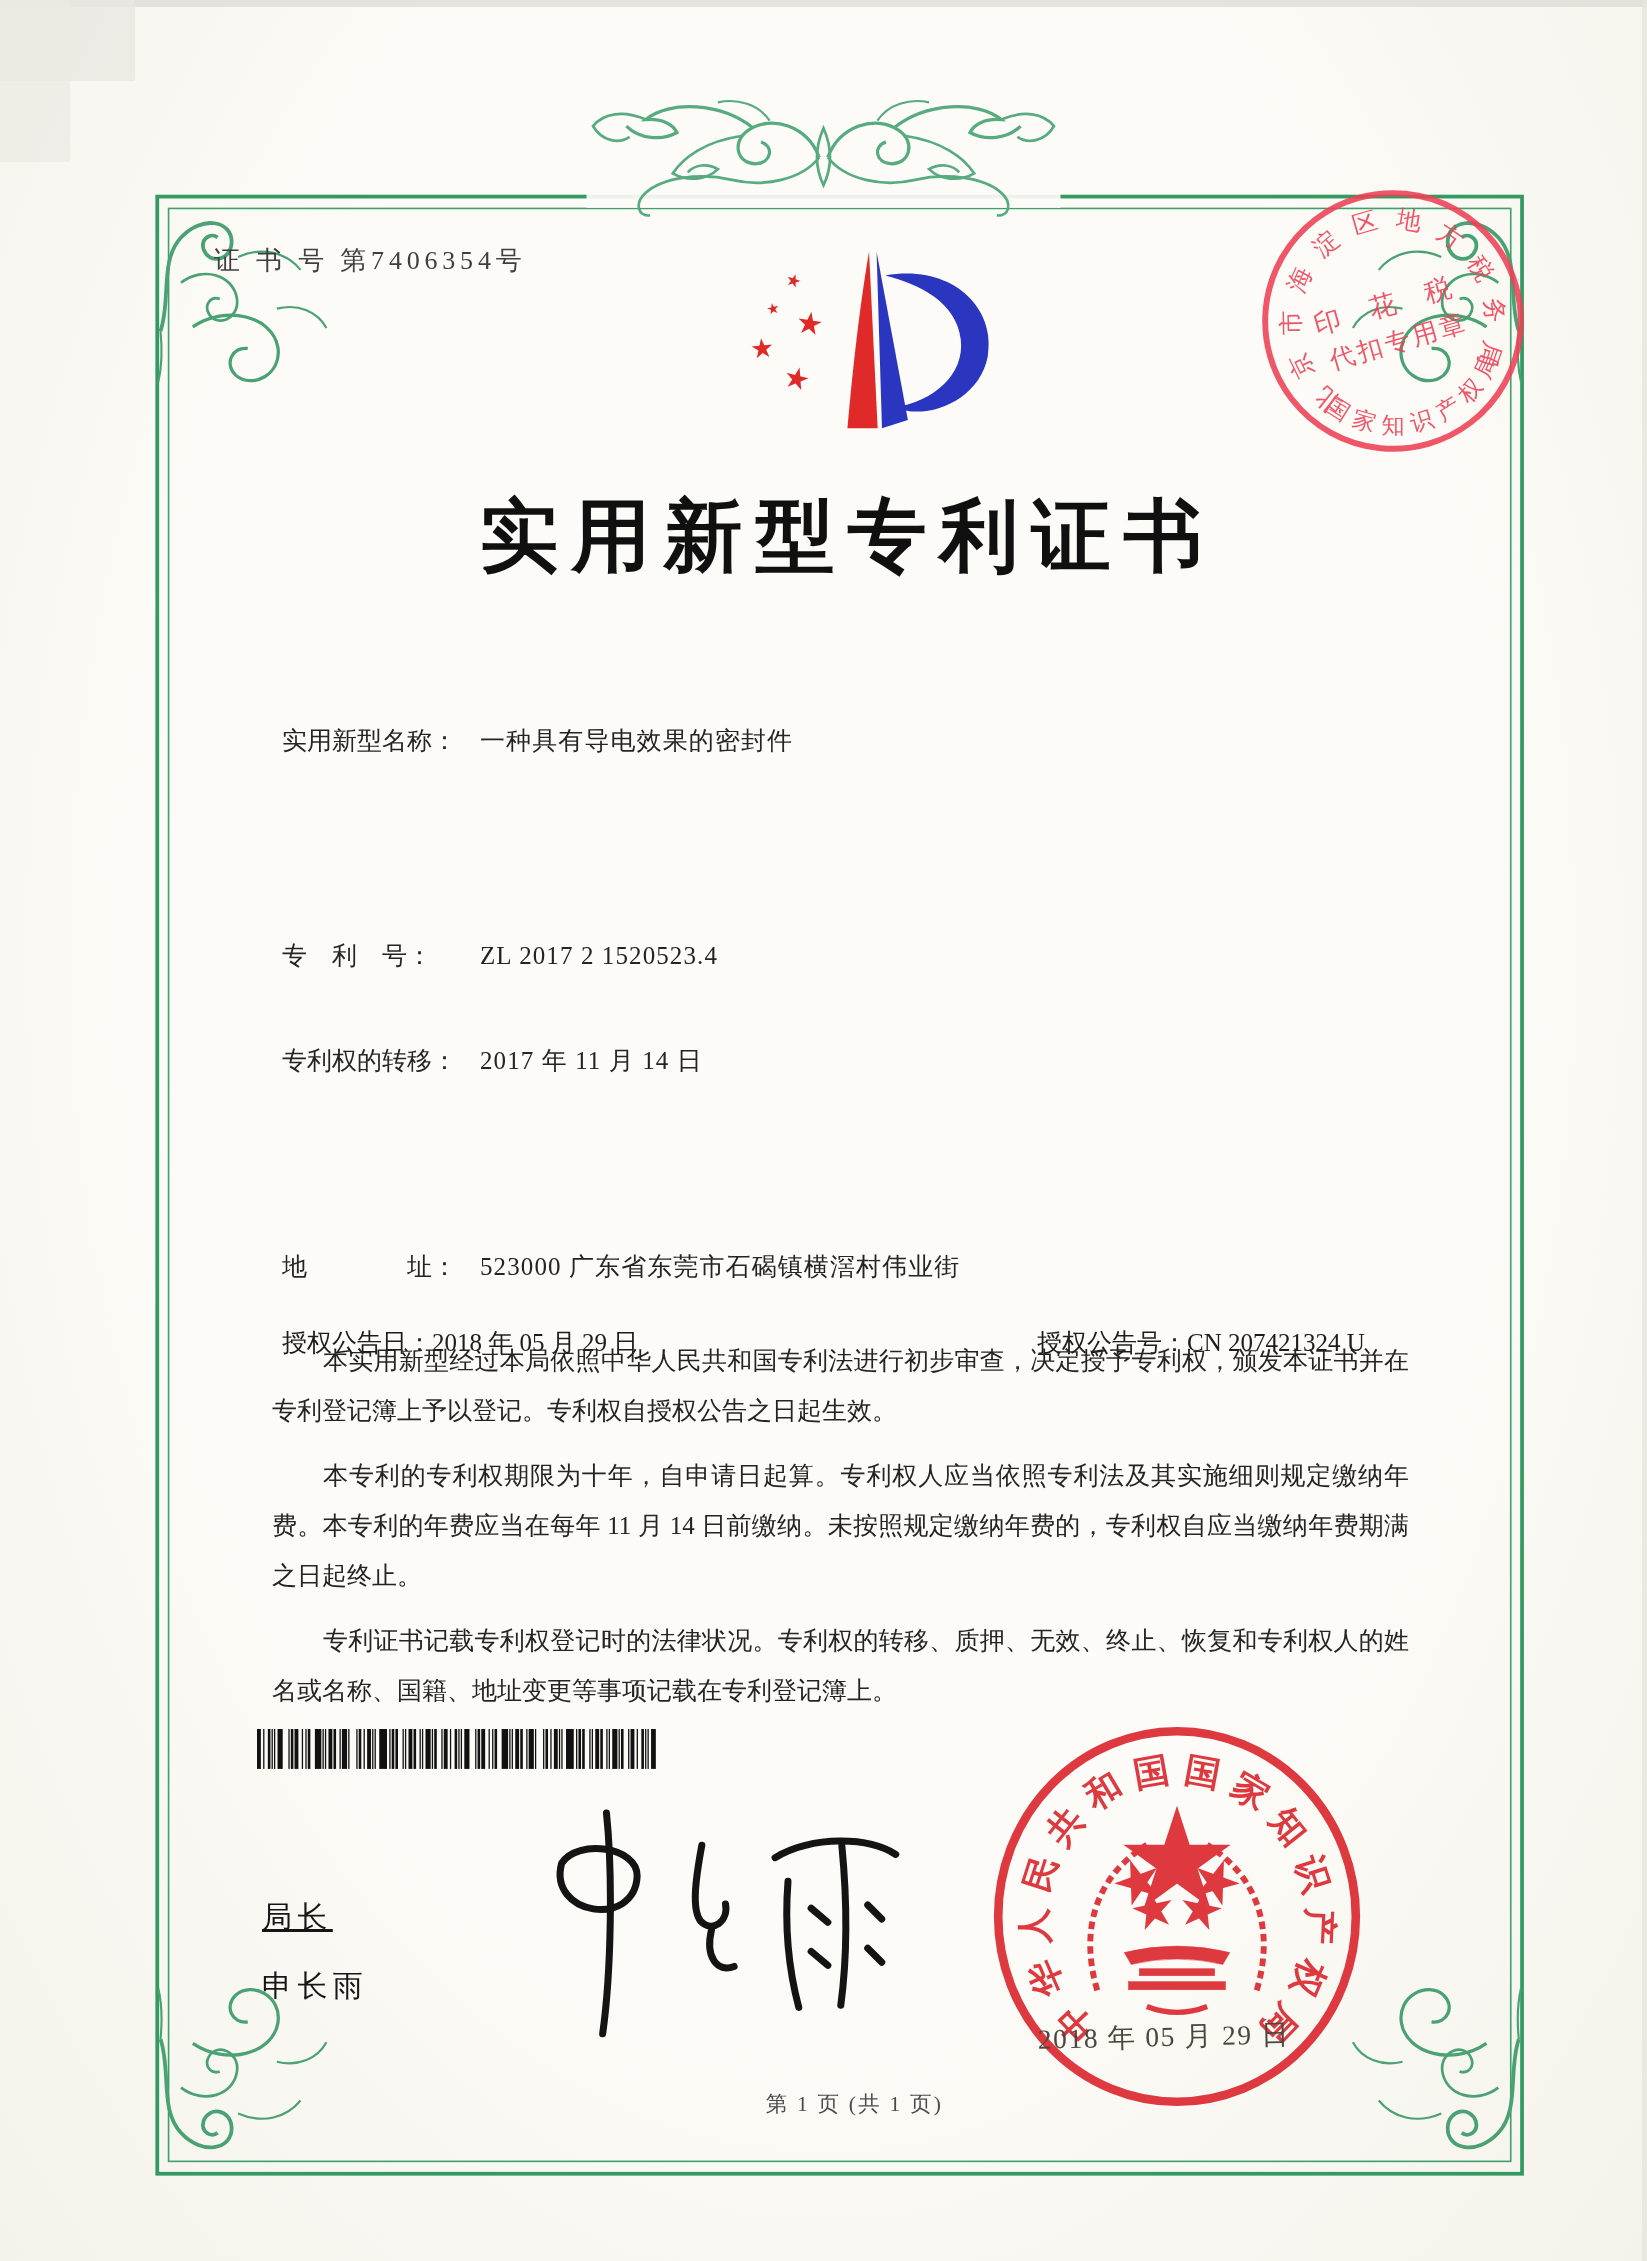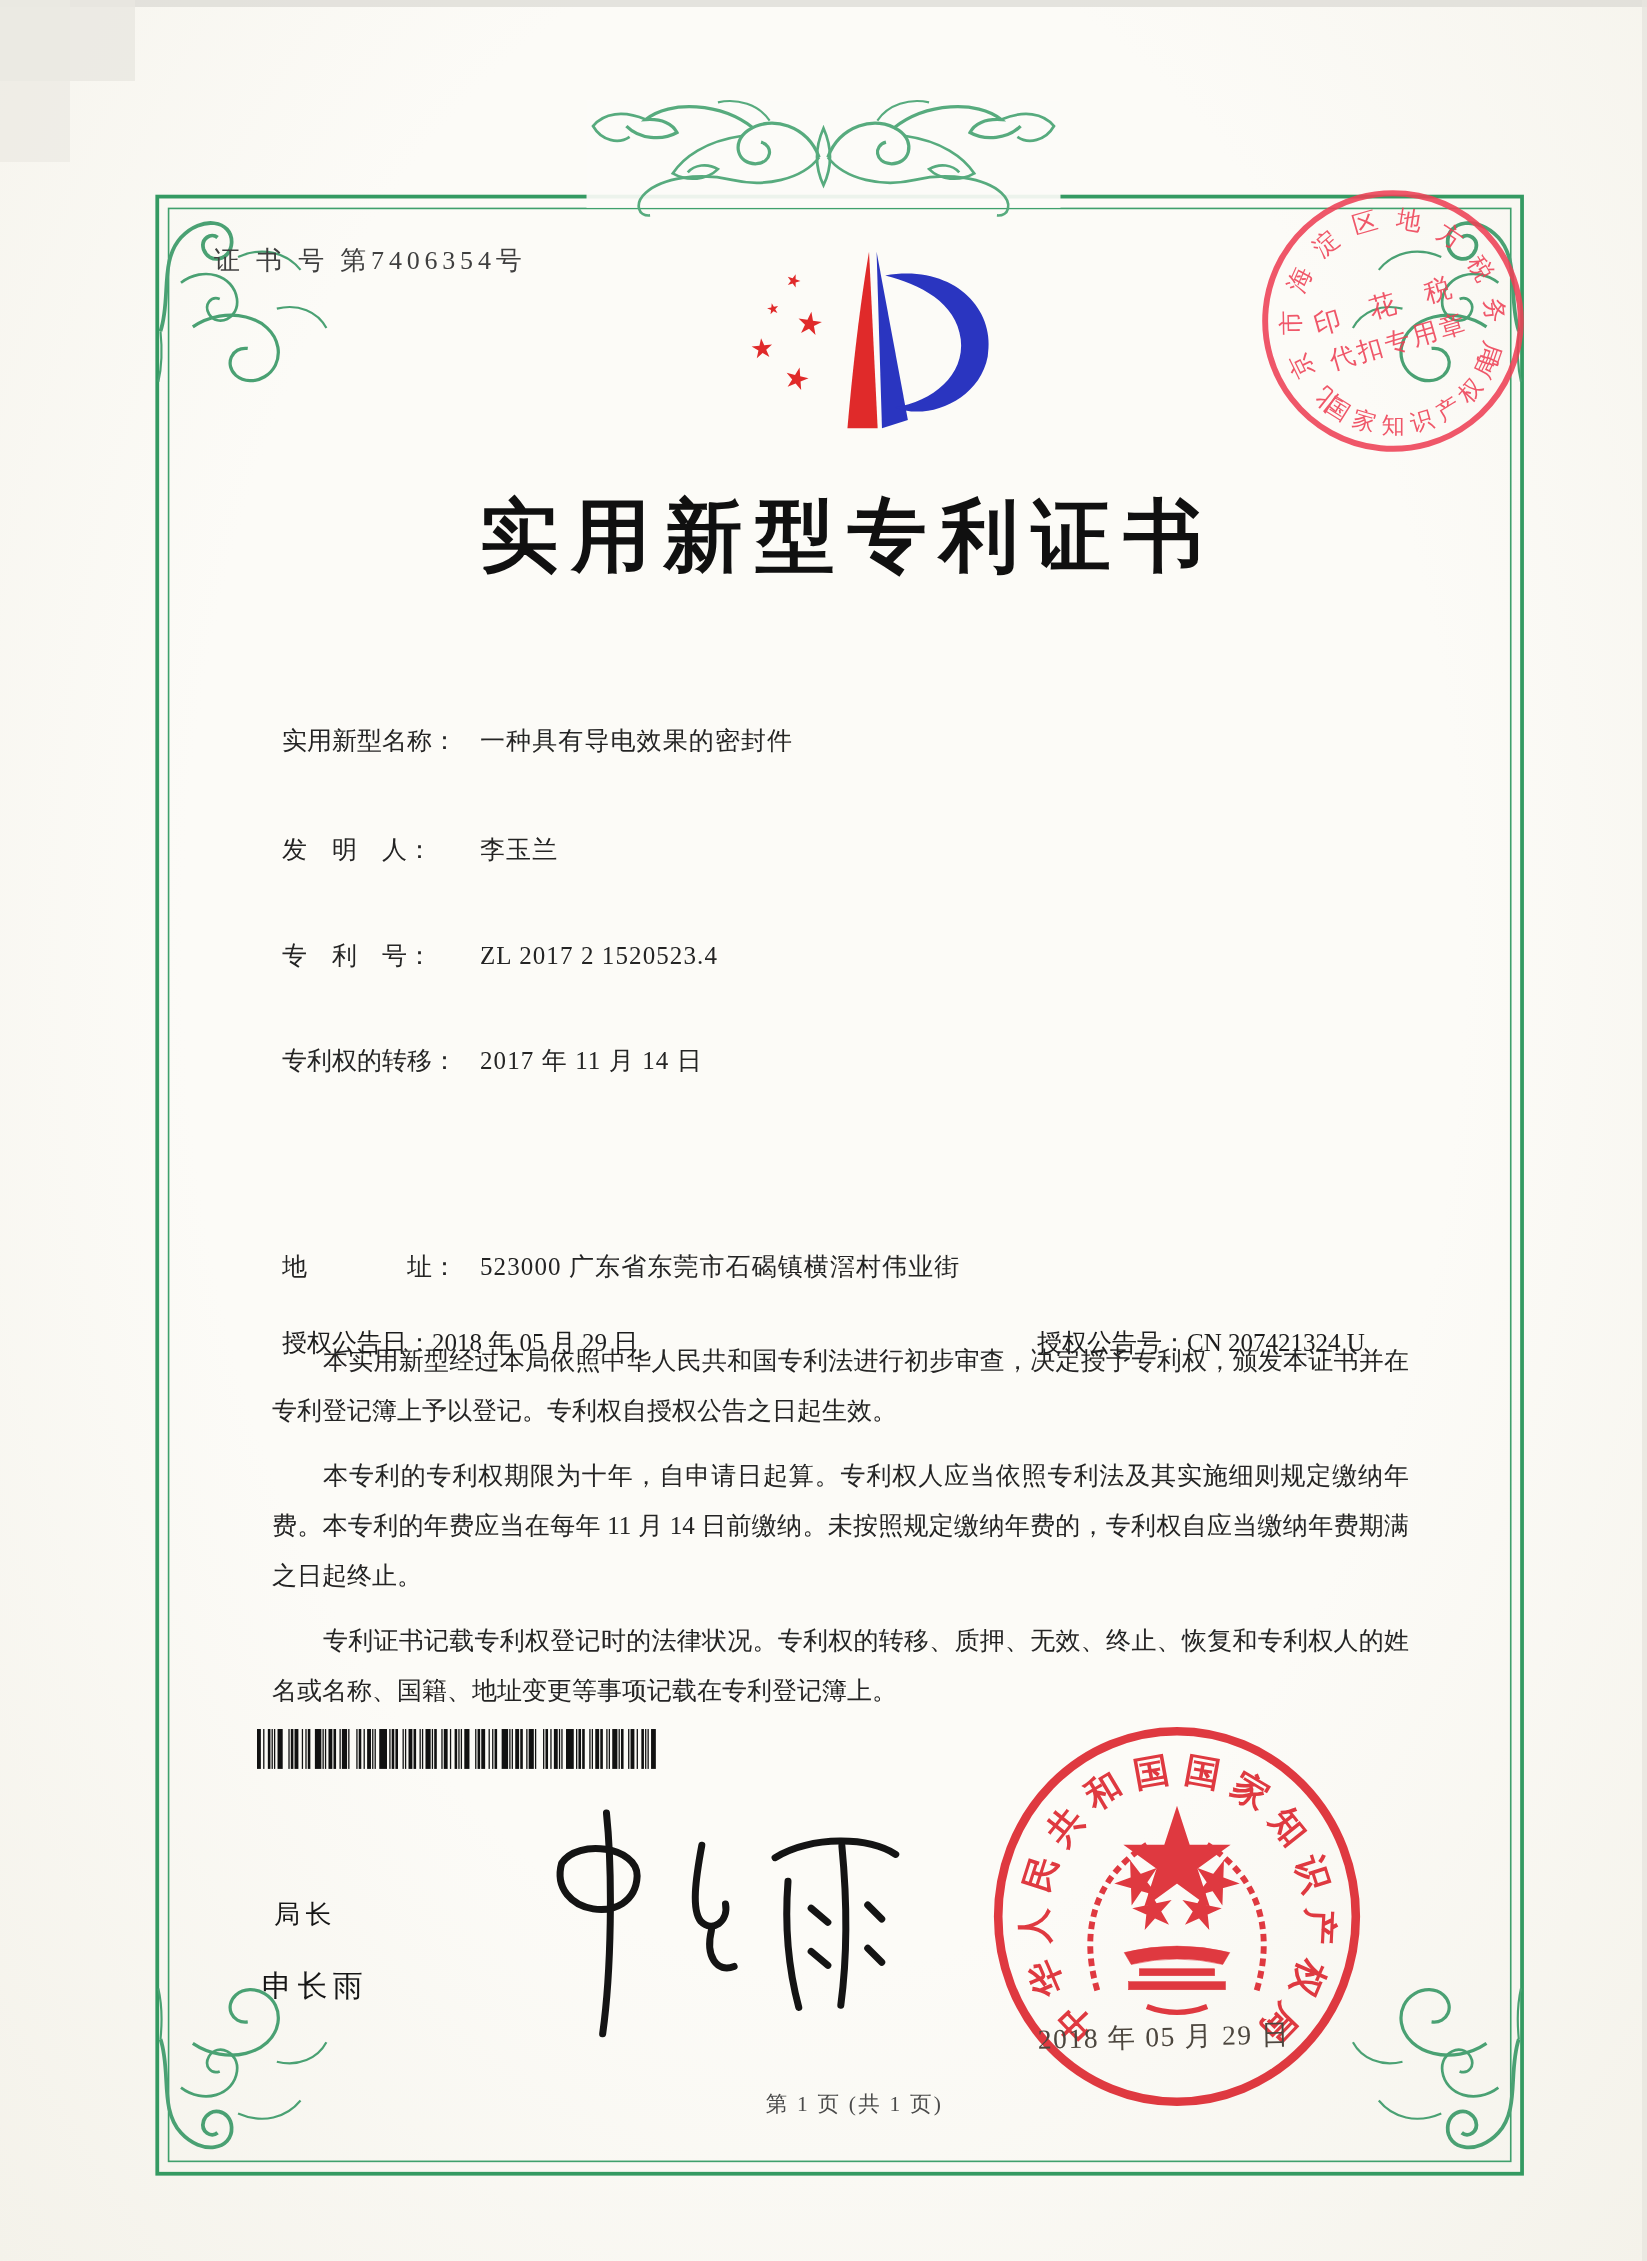--- a/index.html
+++ b/index.html
@@ -24,21 +24,21 @@
   .frow{left:257px;font-size:25px;color:#242424;white-space:pre;}
   .flabel{display:inline-block;width:198px;white-space:pre;}
   .fval{letter-spacing:1.1px;}
   .grant-left{left:257px;top:1298px;font-size:25px;white-space:pre;}
   .grant-right{left:1012px;top:1298px;font-size:25px;white-space:pre;}
   .paras{
     left:257px;top:1321px;width:1167px;font-size:25px;line-height:50px;
     text-align:justify;color:#242424;
   }
   .paras p{margin:15px;text-indent:51px;}
-  .director-title{left:274px;top:1897px;font-size:26px;letter-spacing:5.4px;color:#161616;}
+  .director-title{left:262px;top:1897px;font-size:30px;letter-spacing:5.4px;color:#161616;text-decoration:underline;}
   .director-name{left:262px;top:1966px;font-size:30px;letter-spacing:5.4px;color:#161616;}
   .seal-date{
     left:1013px;top:2019px;width:302px;text-align:center;font-size:27.5px;
     letter-spacing:1.6px;color:#4c463e;transform:rotate(-1.2deg);white-space:pre;
   }
   .footer{left:663px;top:2089px;width:280px;text-align:right;font-size:21.5px;
     letter-spacing:2.2px;color:#4a4a4a;white-space:pre;}
   svg text{font-family:"Liberation Serif","DejaVu Serif",serif;}
 </style>
 </head>
@@ -133,23 +133,20 @@
       <text x="267" y="252" text-anchor="middle" font-size="50" letter-spacing="22">印 花 税</text>
       <text x="267" y="322" text-anchor="middle" font-size="47" letter-spacing="6">代扣专用章</text>
     </g>
   </svg>
 
   <div class="abs frow" style="top:696px">
     <span class="flabel">实用新型名称：</span><span class="fval">一种具有导电效果的密封件</span>
   </div>
 
   <div class="abs title">实用新型专利证书</div>
-  <div class="abs frow" style="top:805px">
-    <span class="flabel">发　明　人：</span><span class="fval">李玉兰</span>
-  </div>
   <div class="abs frow" style="top:911px">
     <span class="flabel">专　利　号：</span><span class="fval">ZL 2017 2 1520523.4</span>
   </div>
   <div class="abs frow" style="top:1016px">
     <span class="flabel">专利权的转移：</span><span class="fval">2017 年 11 月 14 日</span>
   </div>
   <div class="abs frow" style="top:1222px">
     <span class="flabel">地　　　　址：</span><span class="fval">523000 广东省东莞市石碣镇横滘村伟业街</span>
   </div>
 

